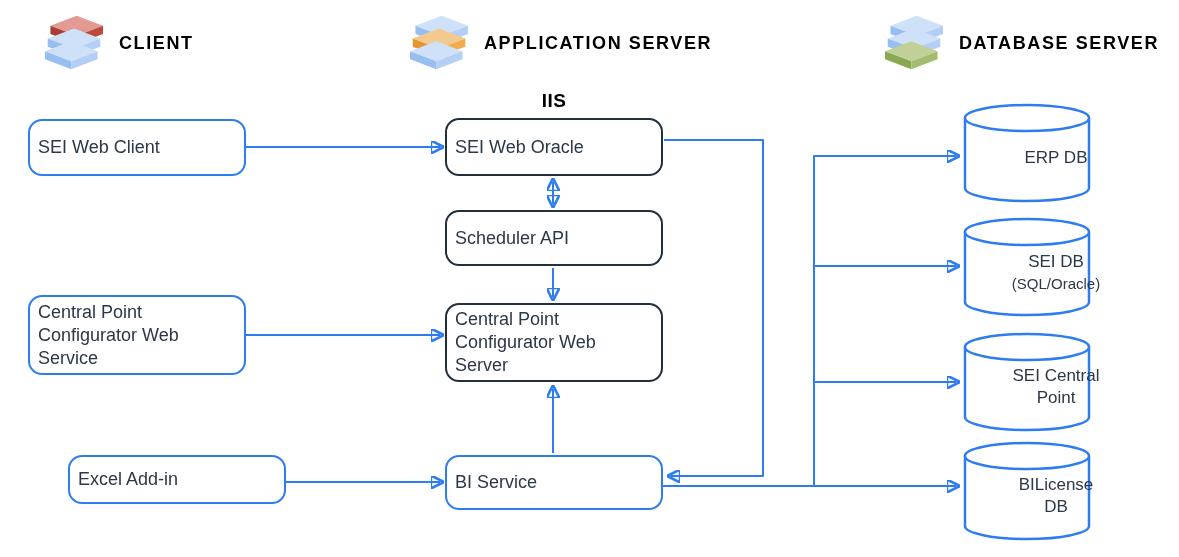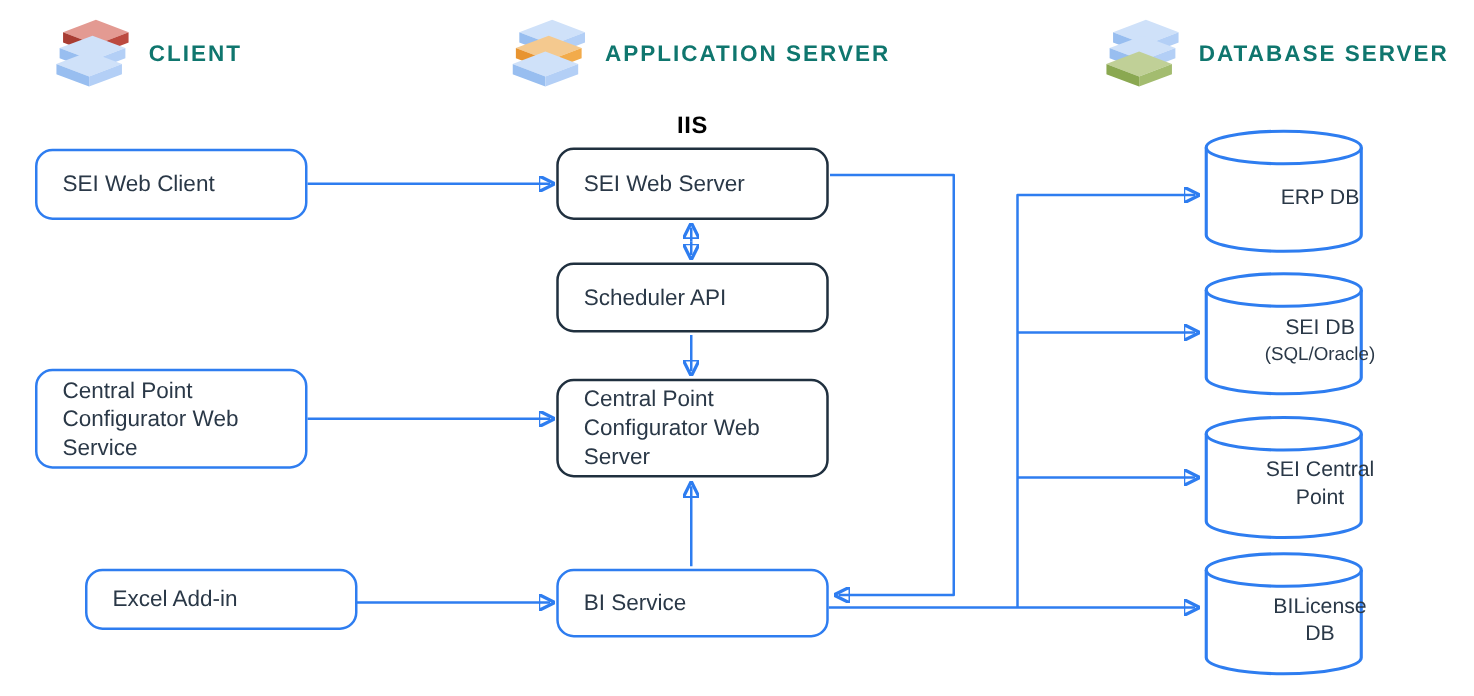--- a/index.html
+++ b/index.html
@@ -5,28 +5,28 @@
   html,body{margin:0;padding:0;background:#ffffff;}
   .canvas{
     position:relative;width:1179px;height:557px;background:#ffffff;
     font-family:"Liberation Sans",sans-serif;color:#2a3847;overflow:hidden;
   }
   .wires{position:absolute;left:0;top:0;z-index:0;}
   .wires path{fill:none;stroke:#2e7df0;stroke-width:2;stroke-linejoin:round;}
 
   .col-header{position:absolute;display:flex;align-items:center;gap:16px;z-index:2;}
   .col-header .title{
-    font-size:18px;font-weight:bold;letter-spacing:1.6px;color:#0f766e;
+    font-size:18px;font-weight:bold;letter-spacing:1.6px;color:#000000;
   }
   .stack-icon{display:block;}
 
   .node{
     position:absolute;background:#ffffff;border-radius:14px;z-index:1;
     display:flex;align-items:center;box-sizing:border-box;
-    padding:0 20px;font-size:18px;line-height:23px;color:#2a3847;
+    padding:0 8px;font-size:18px;line-height:23px;color:#2a3847;
   }
   .node.blue{border:2.5px solid #2e7df0;}
   .node.dark{border:2.5px solid #20303f;}
 
   .iis-label{
     position:absolute;left:445px;top:90px;width:218px;text-align:center;
     font-size:19px;font-weight:bold;color:#000000;z-index:1;letter-spacing:.5px;
   }
 
   .cyl{position:absolute;width:128px;height:100px;z-index:1;}
@@ -134,21 +134,21 @@
     <span>SEI Web Client</span>
   </div>
   <div class="node blue" style="left:28px;top:295px;width:218px;height:80px;">
     <span>Central Point Configurator Web Service</span>
   </div>
   <div class="node blue" style="left:28px;top:455px;width:218px;height:49px;margin-left:40px;">
     <span>Excel Add-in</span>
   </div>
 
   <div class="node dark" style="left:445px;top:118px;width:218px;height:58px;">
-    <span>SEI Web Server</span>
+    <span>SEI Web Oracle</span>
   </div>
   <div class="node dark" style="left:445px;top:210px;width:218px;height:56px;">
     <span>Scheduler API</span>
   </div>
   <div class="node dark" style="left:445px;top:303px;width:218px;height:79px;">
     <span>Central Point Configurator Web Server</span>
   </div>
   <div class="node blue" style="left:445px;top:455px;width:218px;height:55px;">
     <span>BI Service</span>
   </div>

